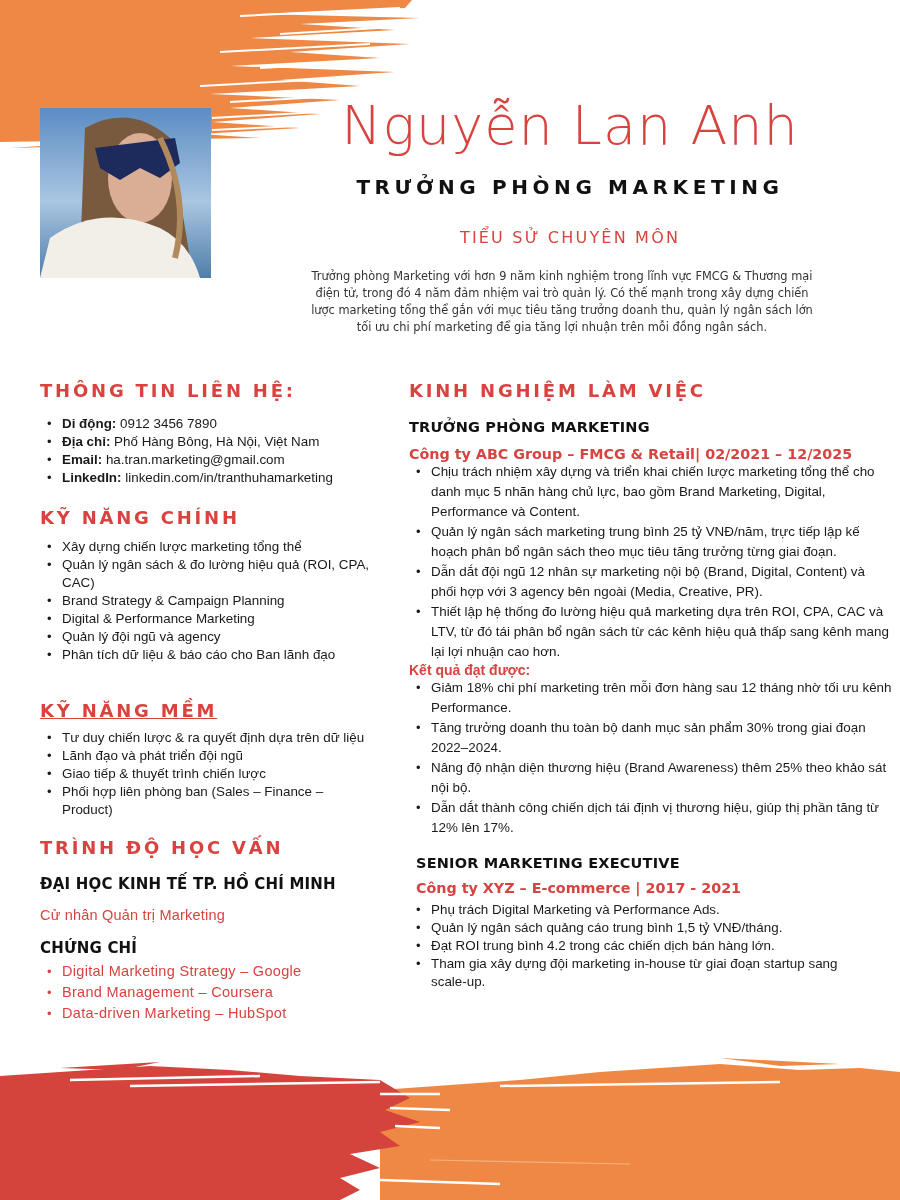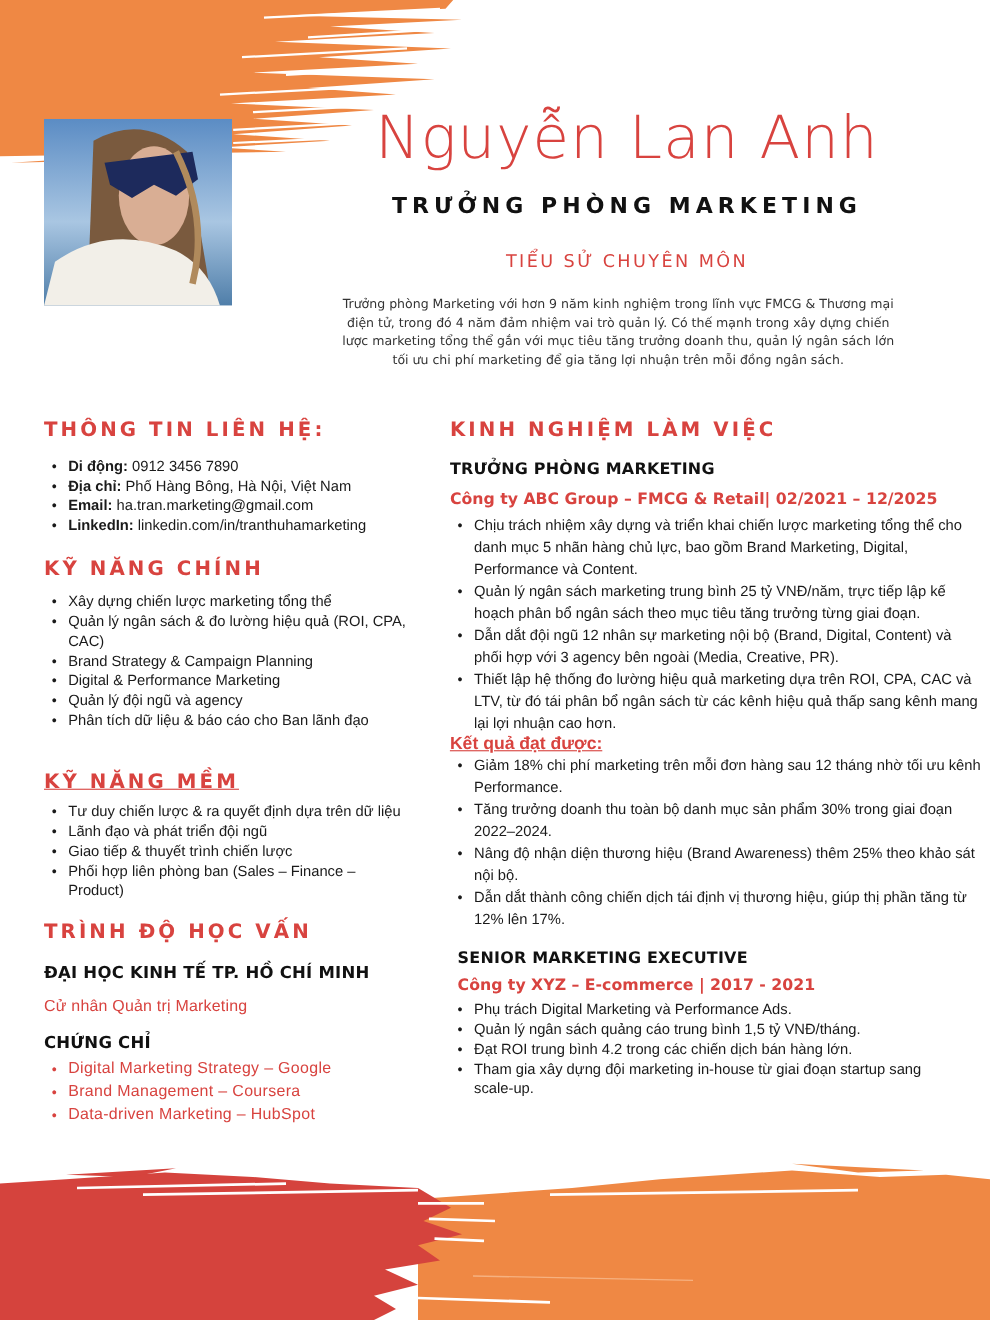--- a/index.html
+++ b/index.html
@@ -31,21 +31,21 @@
     ul.bul { list-style: none; }
     ul.bul li { position: relative; padding-left: 22px; font-size: 13.4px; line-height: 18px; color: #1a1a1a; }
     ul.bul li::before { content: "•"; position: absolute; left: 7px; top: 0; font-size: 13px; }
     ul.bul.red li { color: #d8433f; font-size: 14.5px; line-height: 21px; letter-spacing: 0.3px; }
     ul.bul.red li::before { color: #d8433f; }
     ul.bul.exp li { line-height: 20px; font-size: 13.4px; }
     b { font-weight: bold; }
 
     .sub-head { font-family: "DejaVu Sans", sans-serif; font-weight: bold; font-size: 14.5px; color: #111; letter-spacing: 0.2px; }
     .company { font-family: "DejaVu Sans", sans-serif; font-weight: bold; font-size: 14.3px; color: #d8433f; }
-    .result-label { font-weight: bold; font-size: 16px; color: #d8433f; text-decoration: underline; }
+    .result-label { font-weight: bold; font-size: 14px; color: #d8433f; }
     .degree { font-size: 14.5px; color: #d8433f; letter-spacing: 0.2px; }
   </style>
 </head>
 <body>
 
 <svg class="deco" width="900" height="160" viewBox="0 0 900 160">
   <path fill="#ef8844" d="M0 0 H412 L405 8 L260 14 L420 18 L300 24 L395 30 L250 38 L410 44 L290 52 L380 58 L230 66 L395 72 L280 80 L360 86 L210 94 L340 100 L230 108 L320 114 L212 122 L300 128 L200 134 L260 138 L0 142 Z"></path>
   <path fill="#ef8844" d="M10 148 L150 139 L210 138 L140 145 Z"></path>
   <g stroke="#ffffff" stroke-width="2" fill="none">
     <line x1="240" y1="16" x2="400" y2="8"></line>
@@ -122,21 +122,21 @@
     <li>Digital Marketing Strategy – Google</li>
     <li>Brand Management – Coursera</li>
     <li>Data-driven Marketing – HubSpot</li>
   </ul>
 </div>
 
 <div class="right-col">
   <div class="sec-head">KINH NGHIỆM LÀM VIỆC</div>
   <div class="sub-head" style="margin-top:18px;">TRƯỞNG PHÒNG MARKETING</div>
   <div class="company" style="margin-top:11px;">Công ty ABC Group – FMCG &amp; Retail| 02/2021 – 12/2025</div>
-  <ul class="bul exp" style="margin-top:6px;">
+  <ul class="bul exp" style="">
     <li>Chịu trách nhiệm xây dựng và triển khai chiến lược marketing tổng thể cho danh mục 5 nhãn hàng chủ lực, bao gồm Brand Marketing, Digital, Performance và Content.</li>
     <li>Quản lý ngân sách marketing trung bình 25 tỷ VNĐ/năm, trực tiếp lập kế hoạch phân bổ ngân sách theo mục tiêu tăng trưởng từng giai đoạn.</li>
     <li>Dẫn dắt đội ngũ 12 nhân sự marketing nội bộ (Brand, Digital, Content) và phối hợp với 3 agency bên ngoài (Media, Creative, PR).</li>
     <li>Thiết lập hệ thống đo lường hiệu quả marketing dựa trên ROI, CPA, CAC và LTV, từ đó tái phân bổ ngân sách từ các kênh hiệu quả thấp sang kênh mang lại lợi nhuận cao hơn.</li>
   </ul>
   <div class="result-label" style="margin-top:0px;">Kết quả đạt được:</div>
   <ul class="bul exp">
     <li>Giảm 18% chi phí marketing trên mỗi đơn hàng sau 12 tháng nhờ tối ưu kênh Performance.</li>
     <li>Tăng trưởng doanh thu toàn bộ danh mục sản phẩm 30% trong giai đoạn 2022–2024.</li>
     <li>Nâng độ nhận diện thương hiệu (Brand Awareness) thêm 25% theo khảo sát nội bộ.</li>

